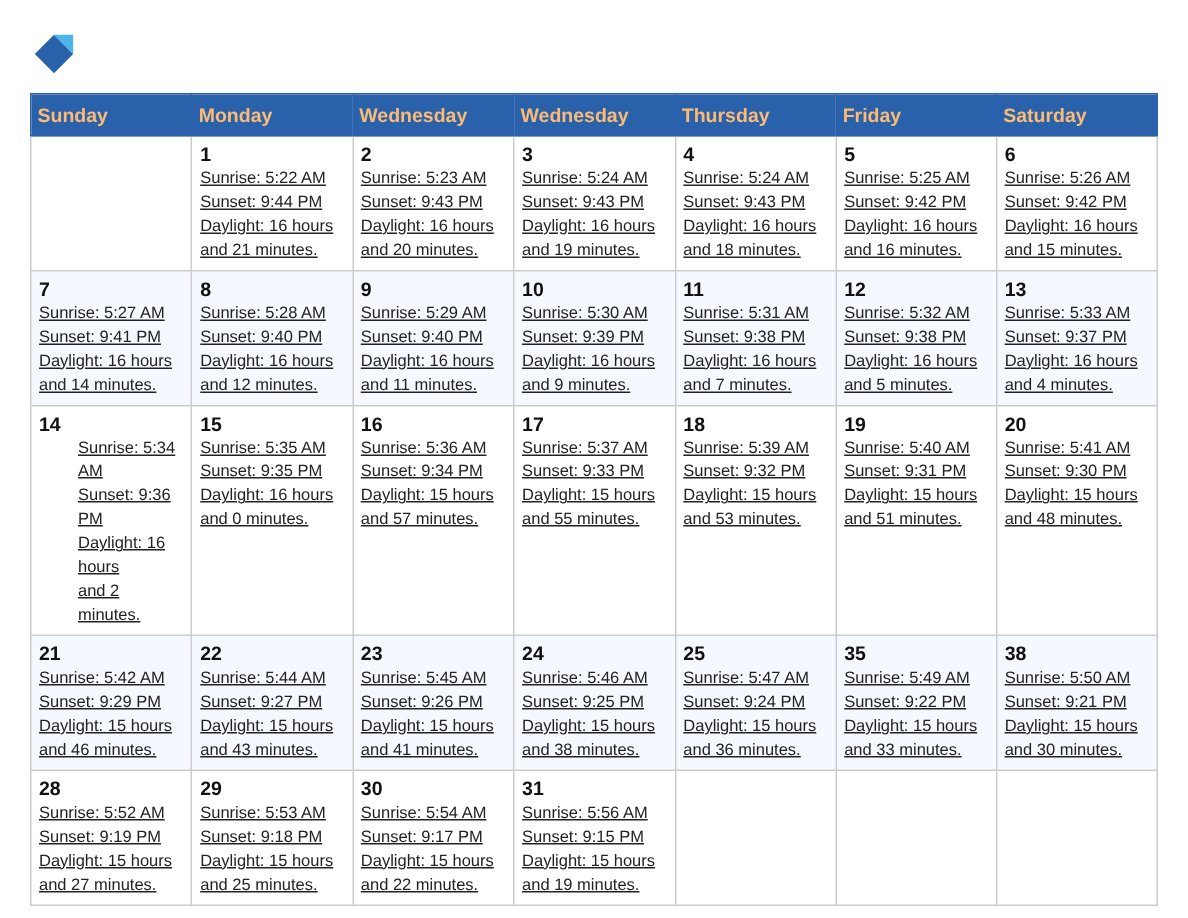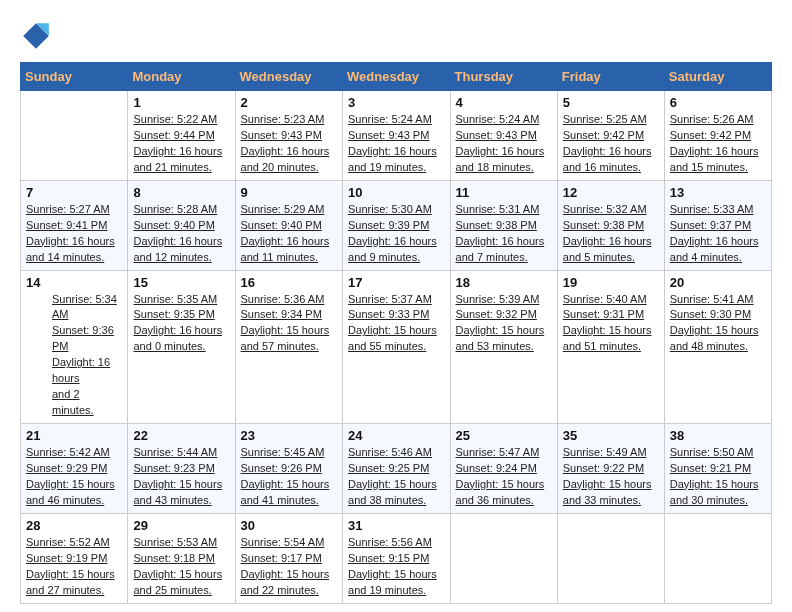--- a/index.html
+++ b/index.html
@@ -263,21 +263,21 @@
         <td>
           <span class="day-num">21</span>
           <div class="day-info" style="white-space: pre-line;">Sunrise: 5:42 AM
 Sunset: 9:29 PM
 Daylight: 15 hours
 and 46 minutes.</div>
         </td>
         <td>
           <span class="day-num">22</span>
           <div class="day-info" style="white-space: pre-line;">Sunrise: 5:44 AM
-Sunset: 9:23 PM
+Sunset: 9:27 PM
 Daylight: 15 hours
 and 43 minutes.</div>
         </td>
         <td>
           <span class="day-num">23</span>
           <div class="day-info" style="white-space: pre-line;">Sunrise: 5:45 AM
 Sunset: 9:26 PM
 Daylight: 15 hours
 and 41 minutes.</div>
         </td>

